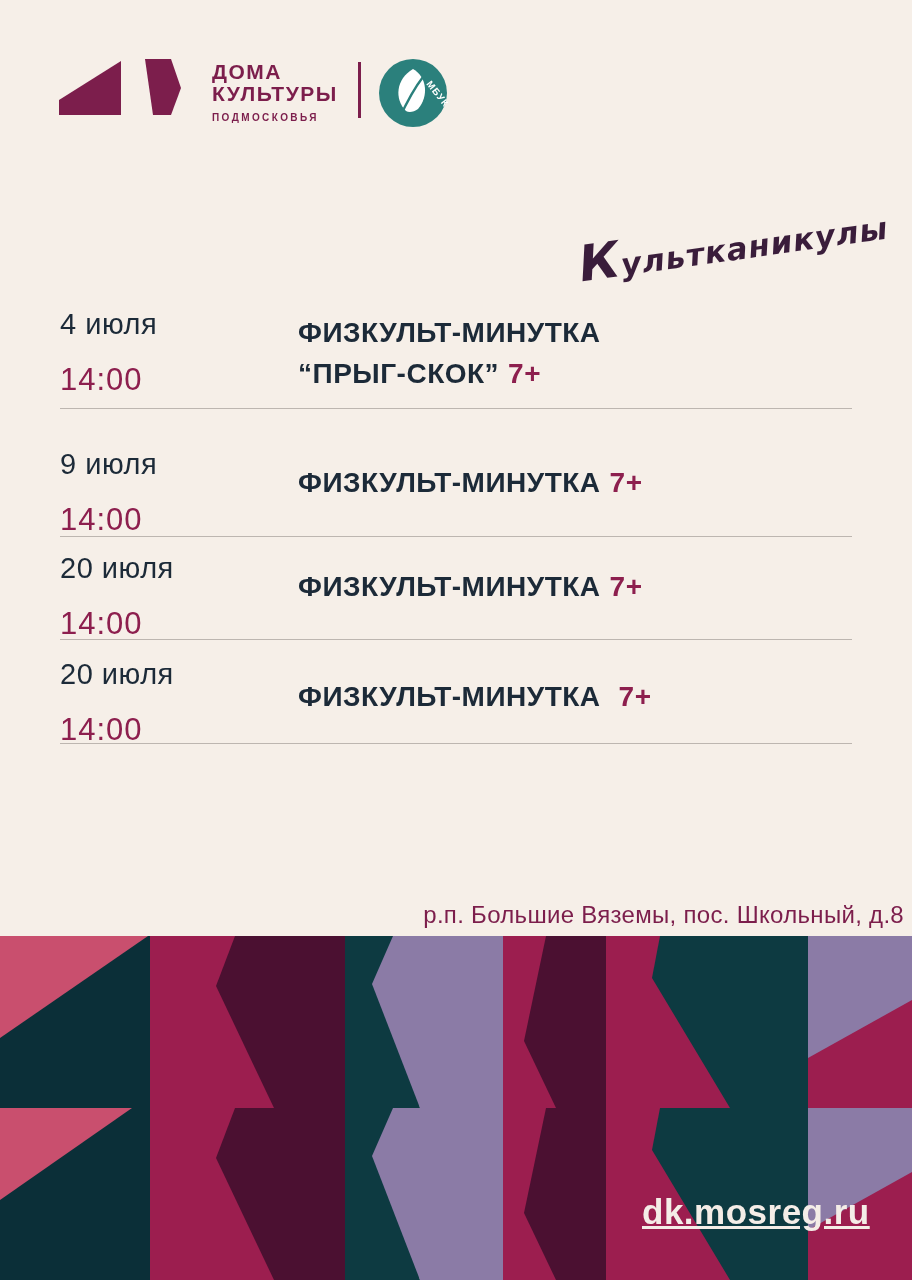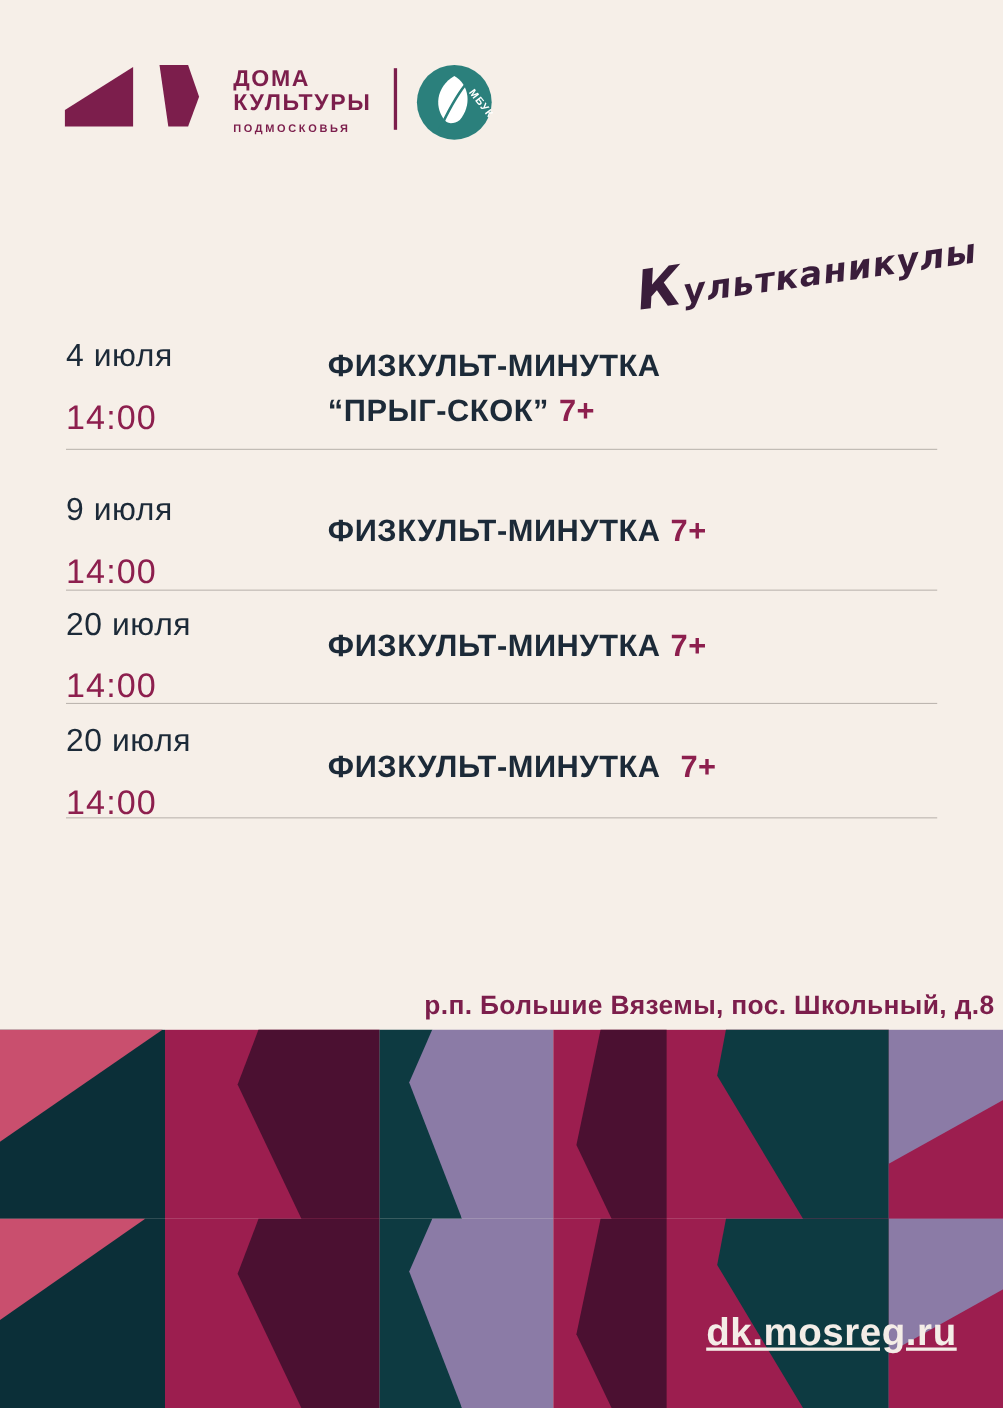--- a/index.html
+++ b/index.html
@@ -44,21 +44,21 @@
   .e-time{position:absolute;left:60px;top:54px;font-size:31px;font-weight:400;color:var(--accent-maroon);letter-spacing:1px;}
   .e-title{position:absolute;left:288px;top:4px;font-size:28px;font-weight:bold;
            color:var(--text-navy);letter-spacing:0.5px;line-height:41px;white-space:nowrap;margin-left:10px;}
   .row2 .e-title,.row3 .e-title{top:14px;} .row4 .e-title{top:18px;}
   .age{color:var(--accent-maroon);margin-left:9px;}
   .row4 .age{margin-left:18px;}
   .row-divider{position:absolute;left:60px;width:792px;height:1px;background:var(--divider-gray);}
   .div1{top:408px;} .div2{top:536px;} .div3{top:639px;} .div4{top:743px;}
 
   
-  .address{position:absolute;right:8px;top:901px;font-size:24px;font-weight:700;
+  .address{position:absolute;right:8px;top:901px;font-size:24px;font-weight:400;
            color:var(--brand-maroon);letter-spacing:0.3px;}
 
   
   .pattern{position:absolute;left:0;top:936px;width:912px;height:344px;}
   .ppink{fill:var(--pattern-pink);} .pcrimson{fill:var(--pattern-crimson);}
   .pplum{fill:var(--pattern-plum);} .pteal{fill:var(--pattern-teal);}
   .pteal2{fill:var(--pattern-teal-deep);} .ppurple{fill:var(--pattern-purple);}
   .footer-url{position:absolute;left:642px;top:1192px;font-size:35px;font-weight:bold;
               color:var(--footer-text);letter-spacing:0.5px;text-decoration:underline;}
 </style>

